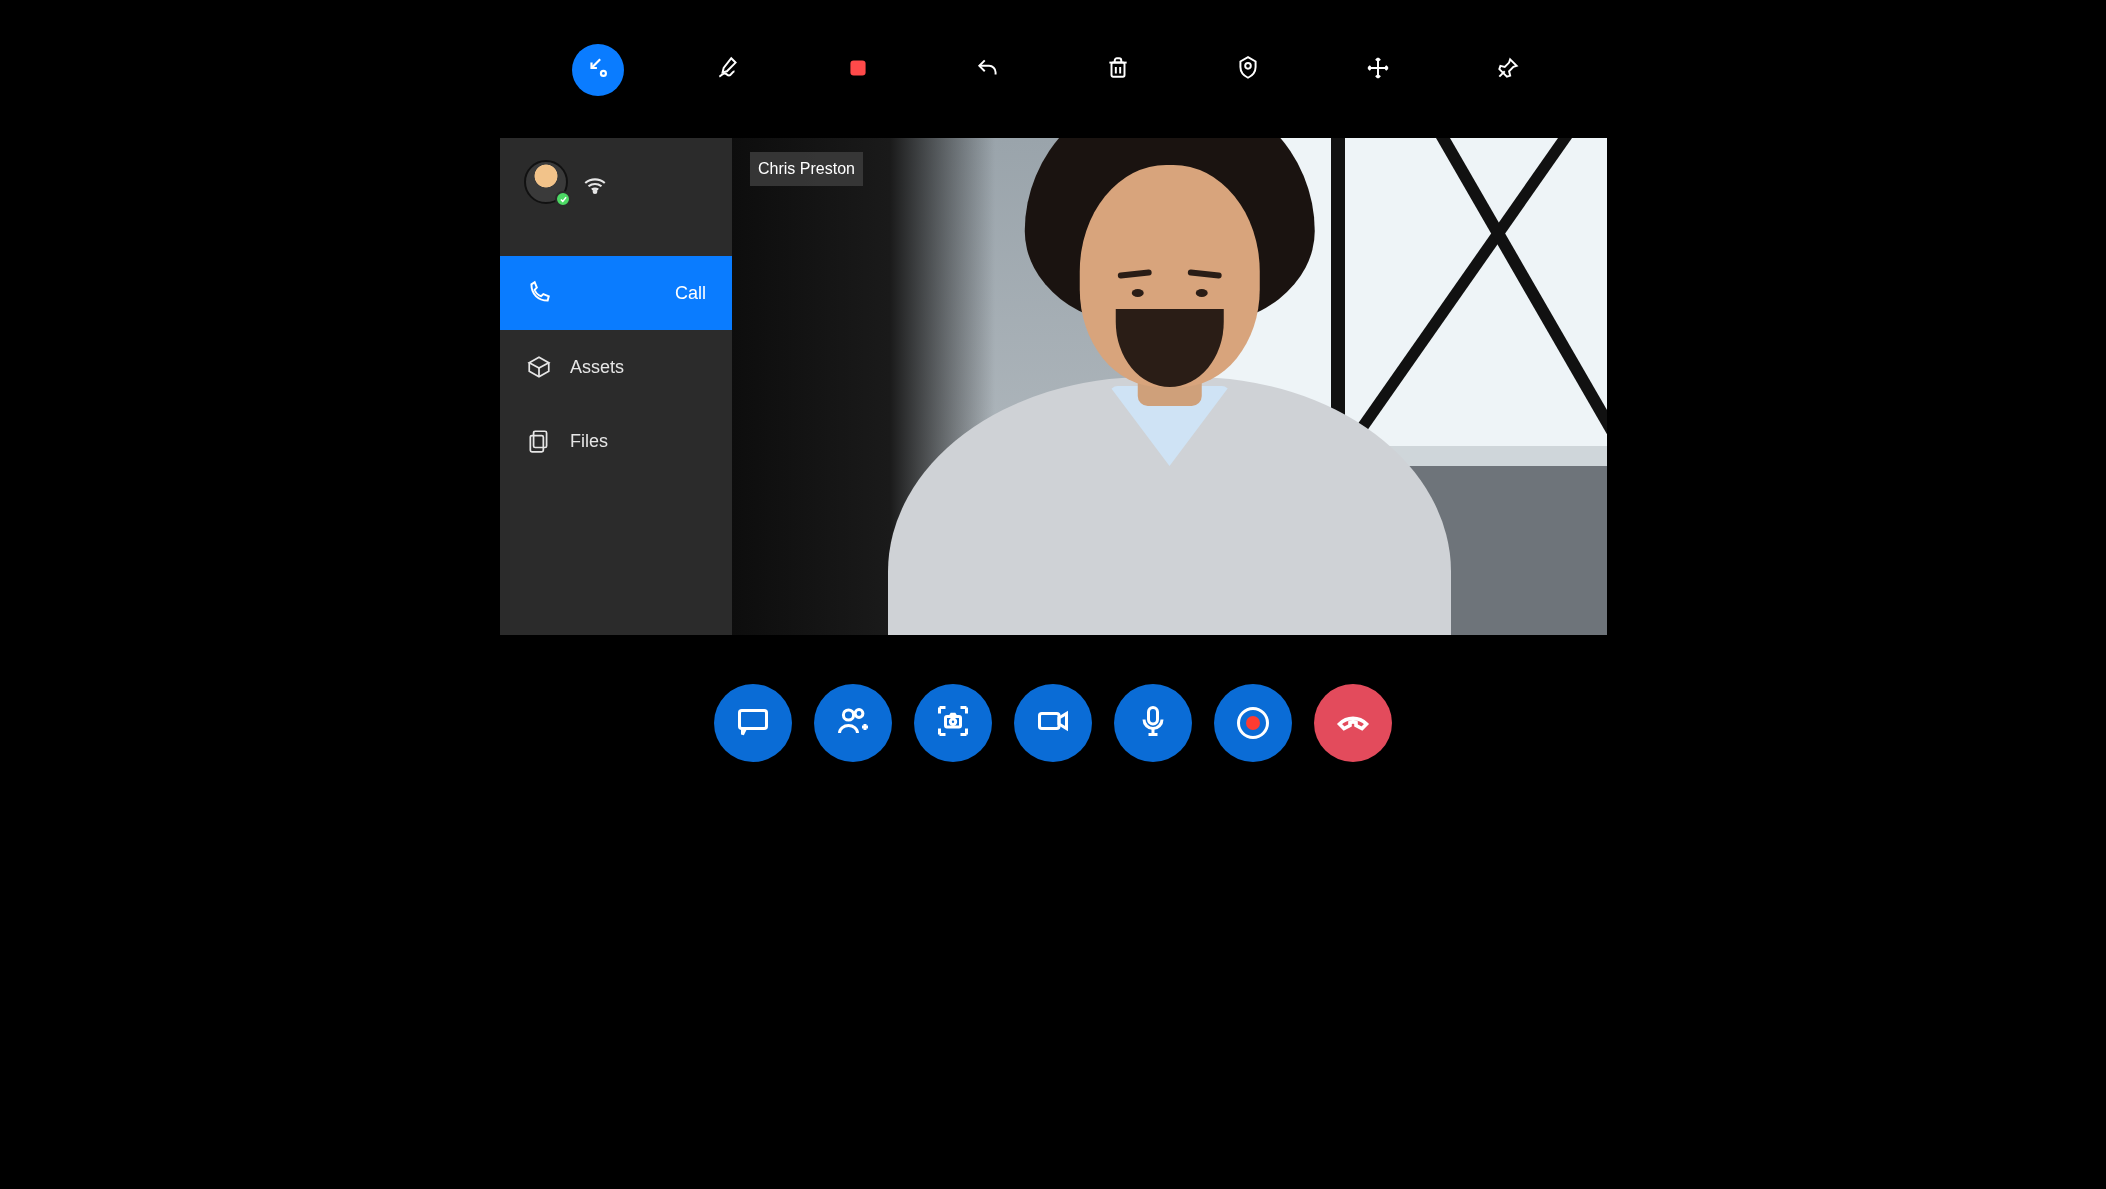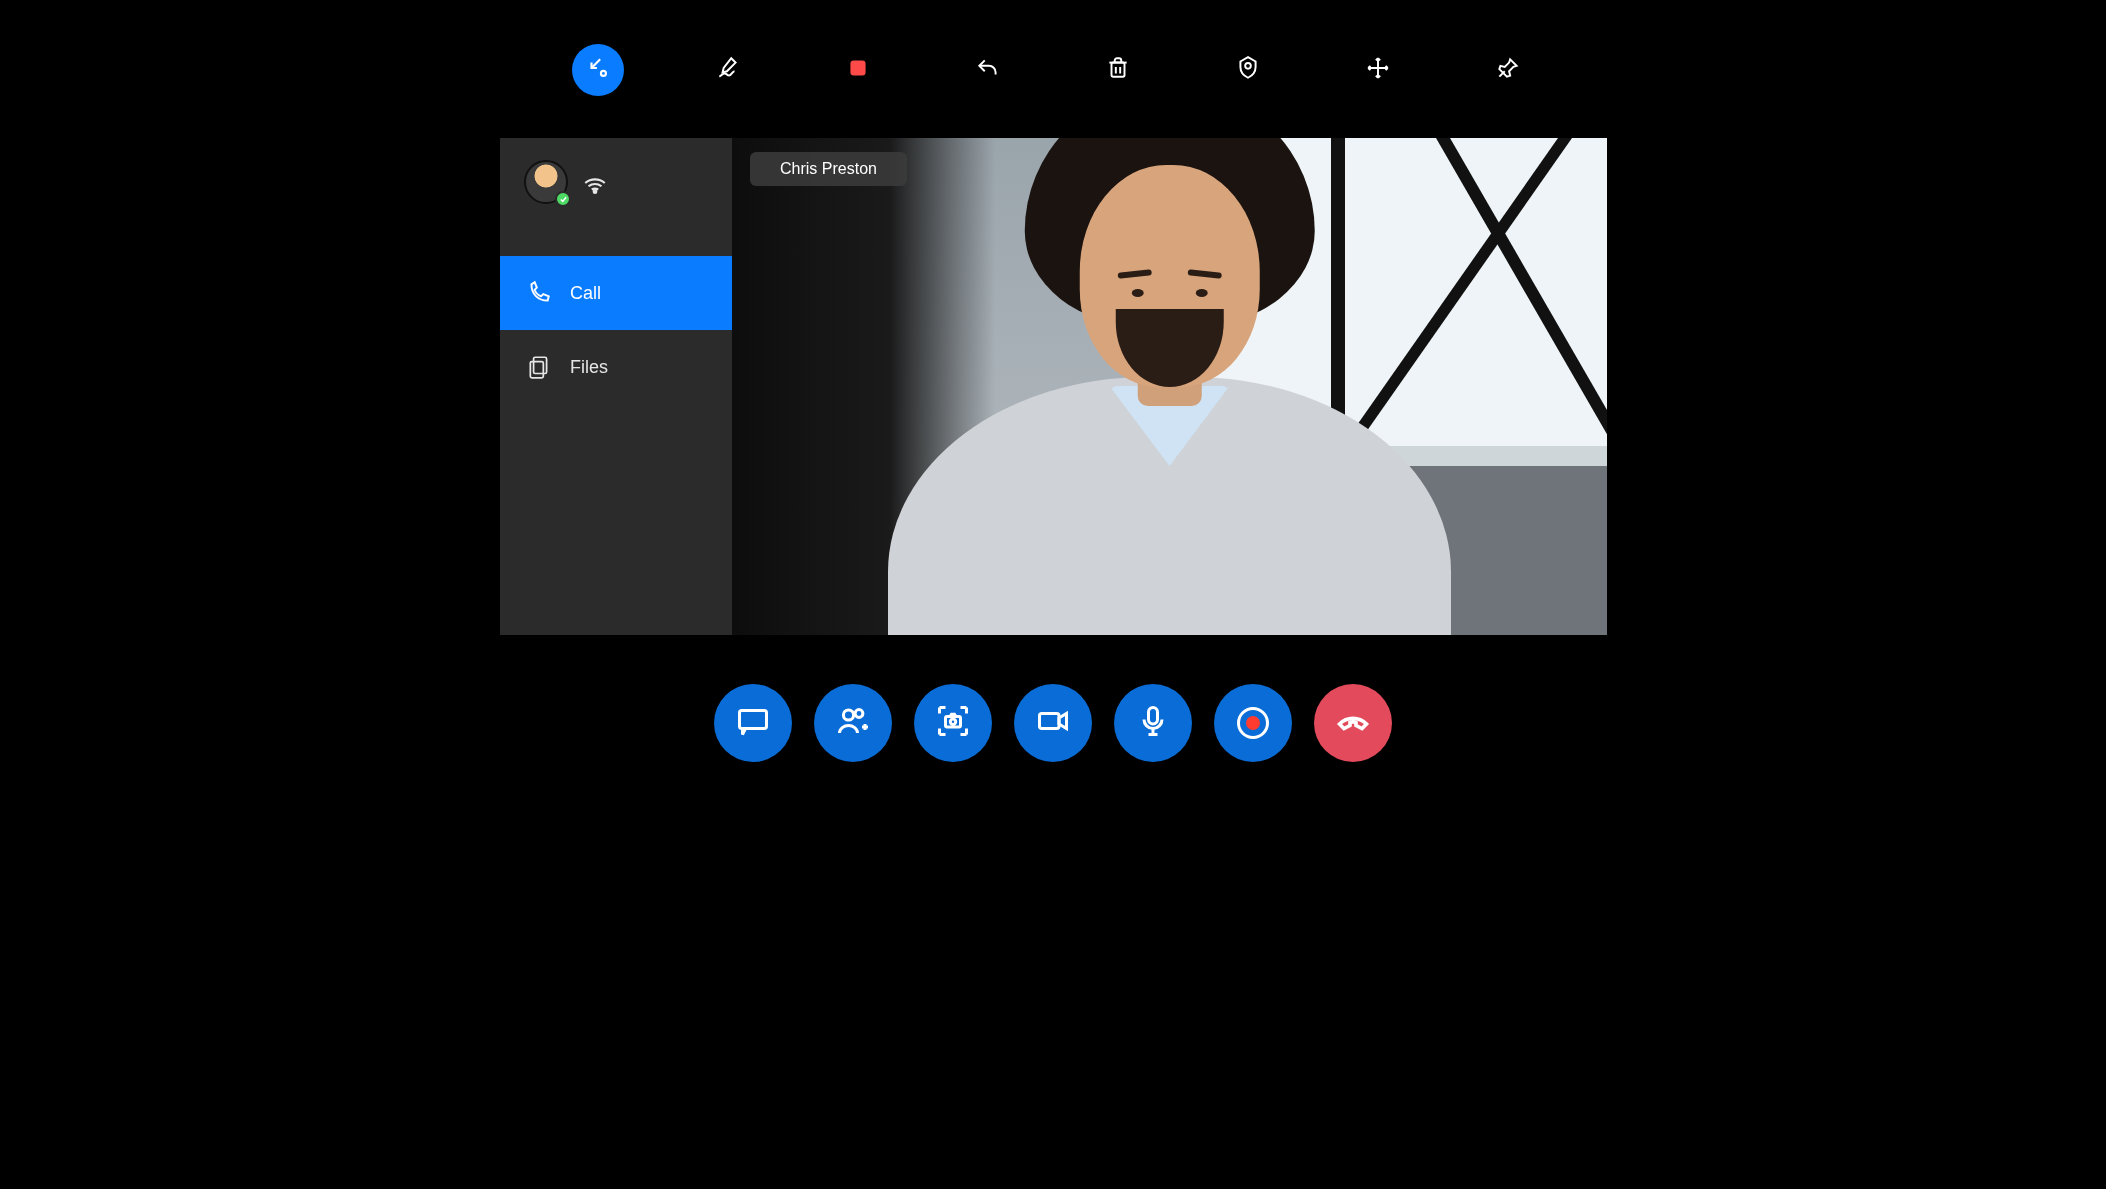--- a/index.html
+++ b/index.html
@@ -101,20 +101,21 @@
     align-items: center;
     gap: 18px;
     padding: 0 26px;
     color: #e6e6e6;
     font-size: 18px;
     cursor: pointer;
   }
   .nav-item.active {
     background: #0a7cff;
     color: #fff;
+    justify-content: space-between;
   }
   .nav-item .ic { width: 26px; height: 26px; display:flex;align-items:center;justify-content:center;}
   .nav-item .ic svg { width: 26px; height: 26px; }
   .nav-spacer { flex: 1; }
 
   .video-area {
     flex: 1;
     position: relative;
     background: linear-gradient(180deg, #9aa4ab 0%, #b8bfc4 100%);
     overflow: hidden;
@@ -188,22 +189,21 @@
   .brow{position:absolute;width:34px;height:6px;background:#2a1d16;border-radius:3px;}
   .brow.l{bottom:72%;left:calc(50% - 52px);transform:rotate(-6deg);}
   .brow.r{bottom:72%;left:calc(50% + 18px);transform:rotate(6deg);}
 
   .name-tag {
     position: absolute;
     top: 14px; left: 18px;
     background: rgba(60,60,60,0.85);
     color: #fff;
     font-size: 16px;
-    padding: 8px 30px;
-    border-radius: 6px;
+    padding: 8px 8px;
   }
 
   
   .call-bar {
     position: absolute;
     left: 0; width: 100%;
     bottom: 28px;
     display: flex;
     justify-content: center;
     gap: 22px;
@@ -321,20 +321,30 @@
       </div>
 
       <div class="nav">
         <div class="nav-item active">
           <span class="ic">
             <svg viewBox="0 0 24 24" fill="none" stroke="currentColor" stroke-width="1.8">
               <path d="M5 4c0 9 6 15 15 15l1-4-5-2-2 2c-3-1-5-3-6-6l2-2-2-5z"></path>
             </svg>
           </span>
           <span>Call</span>
+        </div>
+        <div class="nav-item">
+          <span class="ic">
+            <svg viewBox="0 0 24 24" fill="none" stroke="currentColor" stroke-width="1.6">
+              <path d="M3 8l9-5 9 5-9 5z"></path>
+                <path d="M3 8v8l9 5 9-5V8"></path>
+                <path d="M12 13v8"></path>
+            </svg>
+          </span>
+          <span>Assets</span>
         </div>
         <div class="nav-item">
           <span class="ic">
             <svg viewBox="0 0 24 24" fill="none" stroke="currentColor" stroke-width="1.6">
               <rect x="7" y="3" width="12" height="15" rx="1.5"></rect>
                 <rect x="4" y="7" width="12" height="15" rx="1.5"></rect>
             </svg>
           </span>
           <span>Files</span>
         </div>

